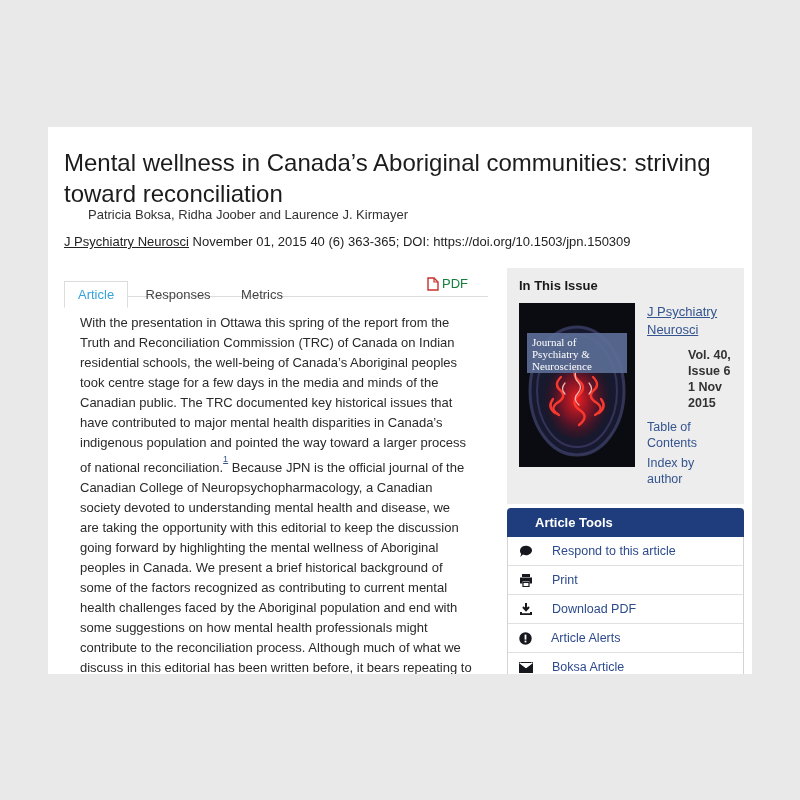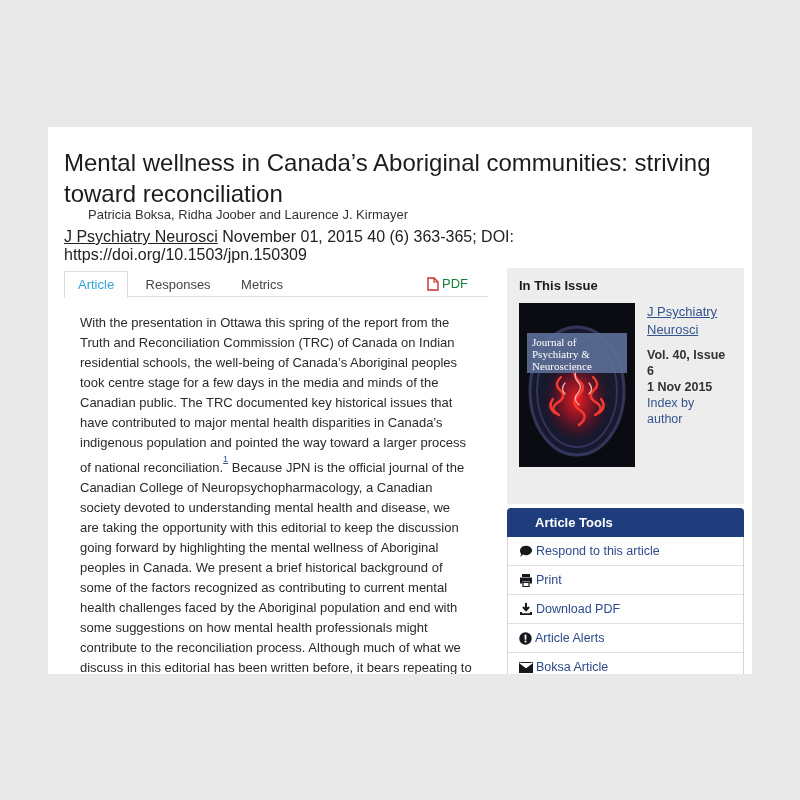--- a/index.html
+++ b/index.html
@@ -18,38 +18,38 @@
   }
   .page-title {
     position:absolute; left:16px; top:20px; width:656px;
     font-size:24px; line-height:31px; font-weight:400; color:#1c1c1c;
   }
   .authors {
     position:absolute; left:16px; top:80px;
     font-size:13px; color:#333;margin-left:24px;
   }
   .citation {
-    position:absolute; left:16px; top:101px;
-    font-size:16px; color:#222;
+    position:absolute; left:16px; top:107px;
+    font-size:13px; color:#222;
   }
   .citation .journal-abbrev { text-decoration:underline; cursor:pointer; }
 
   
   .article-panel { position:absolute; left:16px; top:144px; width:424px; }
   .tabbar {
     position:relative; height:26px; border-bottom:1px solid #dcdcdc;
   }
   .tab {
     display:inline-block; padding:5px 13px 5px 13px;
     font-size:13px; color:#444; cursor:pointer; position:relative; top:0;
   }
   .tab.active {
     color:#36a3da; background:#fff;
     border:1px solid #dcdcdc; border-bottom:1px solid #fff;
-    margin-bottom:-1px; font-weight:400;
+    margin-bottom:-1px; font-weight:400;margin-top:10px;
   }
   .pdf-link {
     position:absolute; right:20px; top:5px;
     font-size:13px; color:#15803d; cursor:pointer;
     display:flex; align-items:center; gap:3px;
   }
   .article-body {
     margin:16px 16px 0 16px; width:392px;
     font-size:13px; line-height:20px; color:#2a2a2a;
     text-align:left;
@@ -66,36 +66,36 @@
     background:#ededed; padding:10px 12px;
   }
   .issue-heading { font-size:13px; font-weight:bold; color:#1a1a1a; }
   .issue-row { display:flex; margin-top:10px; }
   .cover { width:116px; height:164px; flex:0 0 auto; display:block; }
   .issue-info { margin-left:12px; font-size:12.5px; }
   .issue-journal-link {
     color:#34548f; text-decoration:underline; font-size:13px; line-height:18px; cursor:pointer;
     display:block;
   }
-  .issue-vol, .issue-date { font-weight:bold; color:#333; line-height:16px; }
+  .issue-vol, .issue-date { font-weight:bold; color:#333; line-height:16px;margin-left:41px; }
   .issue-vol { margin-top:8px; }
   .issue-link { color:#34548f; line-height:16px; cursor:pointer; }
   .issue-link.first { margin-top:8px; }
-  .issue-link + .issue-link { margin-top:12px;text-decoration:underline; }
+  .issue-link + .issue-link { margin-top:4px; }
 
   .tools-panel {
     position:absolute; left:459px; top:381px; width:237px;
   }
   .tools-header {
     background:#1f3d7c; color:#fff; font-size:13px; font-weight:bold;
     padding:7px 28px; border-radius:4px 4px 0 0;
   }
   .tools-list { border:1px solid #d4d4d4; border-top:none; background:#fff; }
   .tool-item {
-    display:flex; align-items:center; gap:3px;
+    display:flex; align-items:center; gap:19px;
     padding:7px 11px; font-size:12.5px; color:#2c4a8c; cursor:pointer;
     border-top:1px solid #e0e0e0; background:#fff;
   }
   .tool-item:first-child { border-top:none; }
   .icon { display:inline-flex; align-items:center; justify-content:center; flex:0 0 auto; }
 </style>
 </head>
 <body>
 
 <div class="card">
@@ -152,20 +152,21 @@
         </g>
         <rect x="8" y="30" width="100" height="40" fill="#5b6d95" opacity="0.92"></rect>
         <text x="13" y="43" font-family="Liberation Serif, serif" font-size="11" fill="#ffffff">Journal of</text>
         <text x="13" y="55" font-family="Liberation Serif, serif" font-size="11" fill="#ffffff">Psychiatry &amp;</text>
         <text x="13" y="67" font-family="Liberation Serif, serif" font-size="11" fill="#ffffff">Neuroscience</text>
       </svg>
       <div class="issue-info">
         <span class="issue-journal-link">J Psychiatry Neurosci</span>
         <div class="issue-vol">Vol. 40, Issue 6</div>
         <div class="issue-date">1 Nov 2015</div>
+        <div class="issue-link first">Table of Contents</div>
         <div class="issue-link">Index by author</div>
       </div>
     </div>
   </div>
 
   <div class="tools-panel">
     <div class="tools-header">Article Tools</div>
     <div class="tools-list">
       <div class="tool-item">
         <span class="icon">

